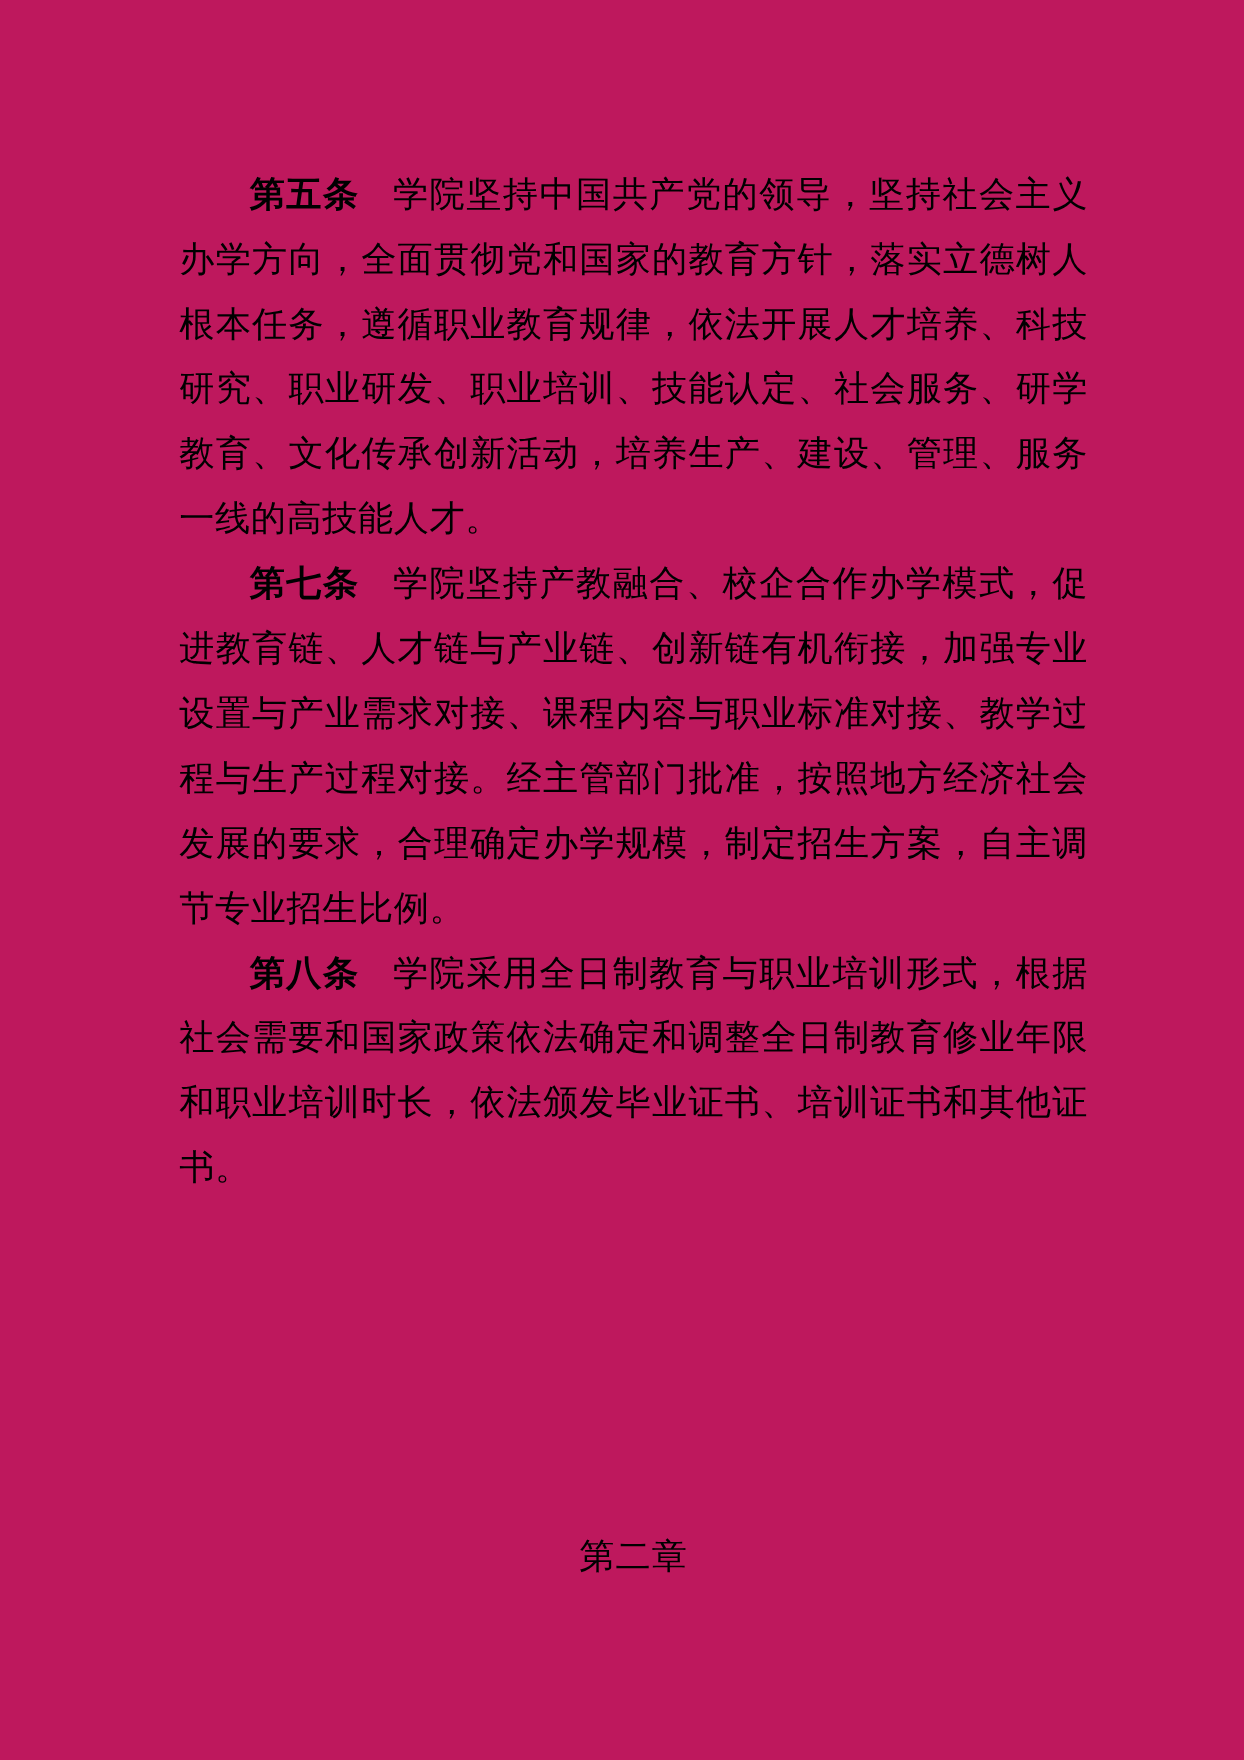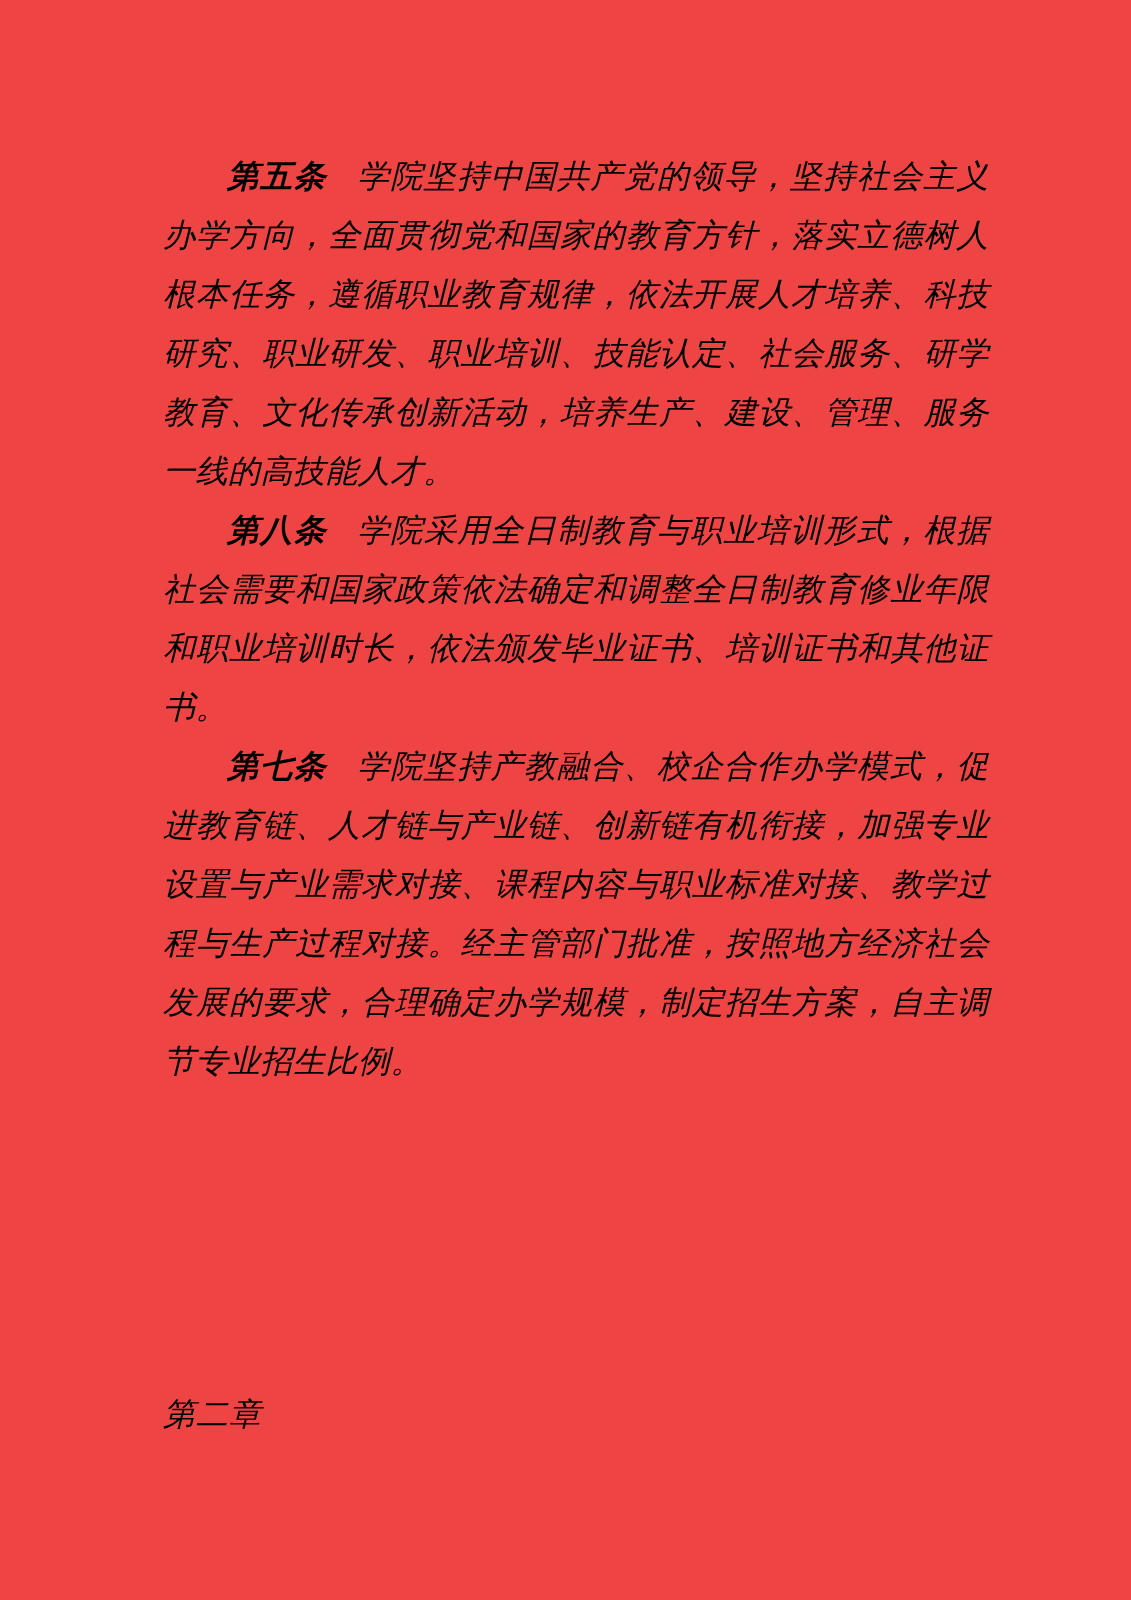--- a/index.html
+++ b/index.html
@@ -4,25 +4,24 @@
 <style>
   html, body {
     margin: 0;
     padding: 0;
     background: #ffffff;
   }
   .page {
     position: relative;
     width: 1131px;
     height: 1600px;
-    background: #ef4444;
+    background: #be185d;
     overflow: hidden;
     font-family: "Liberation Sans", sans-serif;
     color: #000000;
-    font-style: italic;
   }
   .content {
     position: absolute;
     left: 163px;
     top: 147px;
     width: 826px;
   }
   .para {
     margin: 0;
     font-size: 32px;
@@ -45,34 +44,33 @@
     width: 826px;
     margin: 0;
     font-size: 32px;
     font-weight: normal;
     line-height: 59px;
     display: flex;
     justify-content: center;
     align-items: baseline;
     gap: 38px;
     letter-spacing: 1px;
-    flex-direction: column;
   }
 </style>
 </head>
 <body>
 
 <div class="page">
   <div class="content">
 
     <p class="para"><strong class="article-label">第五条</strong><span>学院坚持中国共产党的领导，坚持社会主义办学方向，全面贯彻党和国家的教育方针，落实立德树人根本任务，遵循职业教育规律，依法开展人才培养、科技研究、职业研发、职业培训、技能认定、社会服务、研学教育、文化传承创新活动，培养生产、建设、管理、服务一线的高技能人才。</span></p>
 
 
+    <p class="para"><strong class="article-label">第七条</strong><span>学院坚持产教融合、校企合作办学模式，促进教育链、人才链与产业链、创新链有机衔接，加强专业设置与产业需求对接、课程内容与职业标准对接、教学过程与生产过程对接。经主管部门批准，按照地方经济社会发展的要求，合理确定办学规模，制定招生方案，自主调节专业招生比例。</span></p>
+
     <p class="para"><strong class="article-label">第八条</strong><span>学院采用全日制教育与职业培训形式，根据社会需要和国家政策依法确定和调整全日制教育修业年限和职业培训时长，依法颁发毕业证书、培训证书和其他证书。</span></p>
-
-    <p class="para"><strong class="article-label">第七条</strong><span>学院坚持产教融合、校企合作办学模式，促进教育链、人才链与产业链、创新链有机衔接，加强专业设置与产业需求对接、课程内容与职业标准对接、教学过程与生产过程对接。经主管部门批准，按照地方经济社会发展的要求，合理确定办学规模，制定招生方案，自主调节专业招生比例。</span></p>
 
   </div>
 
   <h2 class="chapter">
       <span>第二章</span>
     </h2>
 </div>
 
 </body></html>

